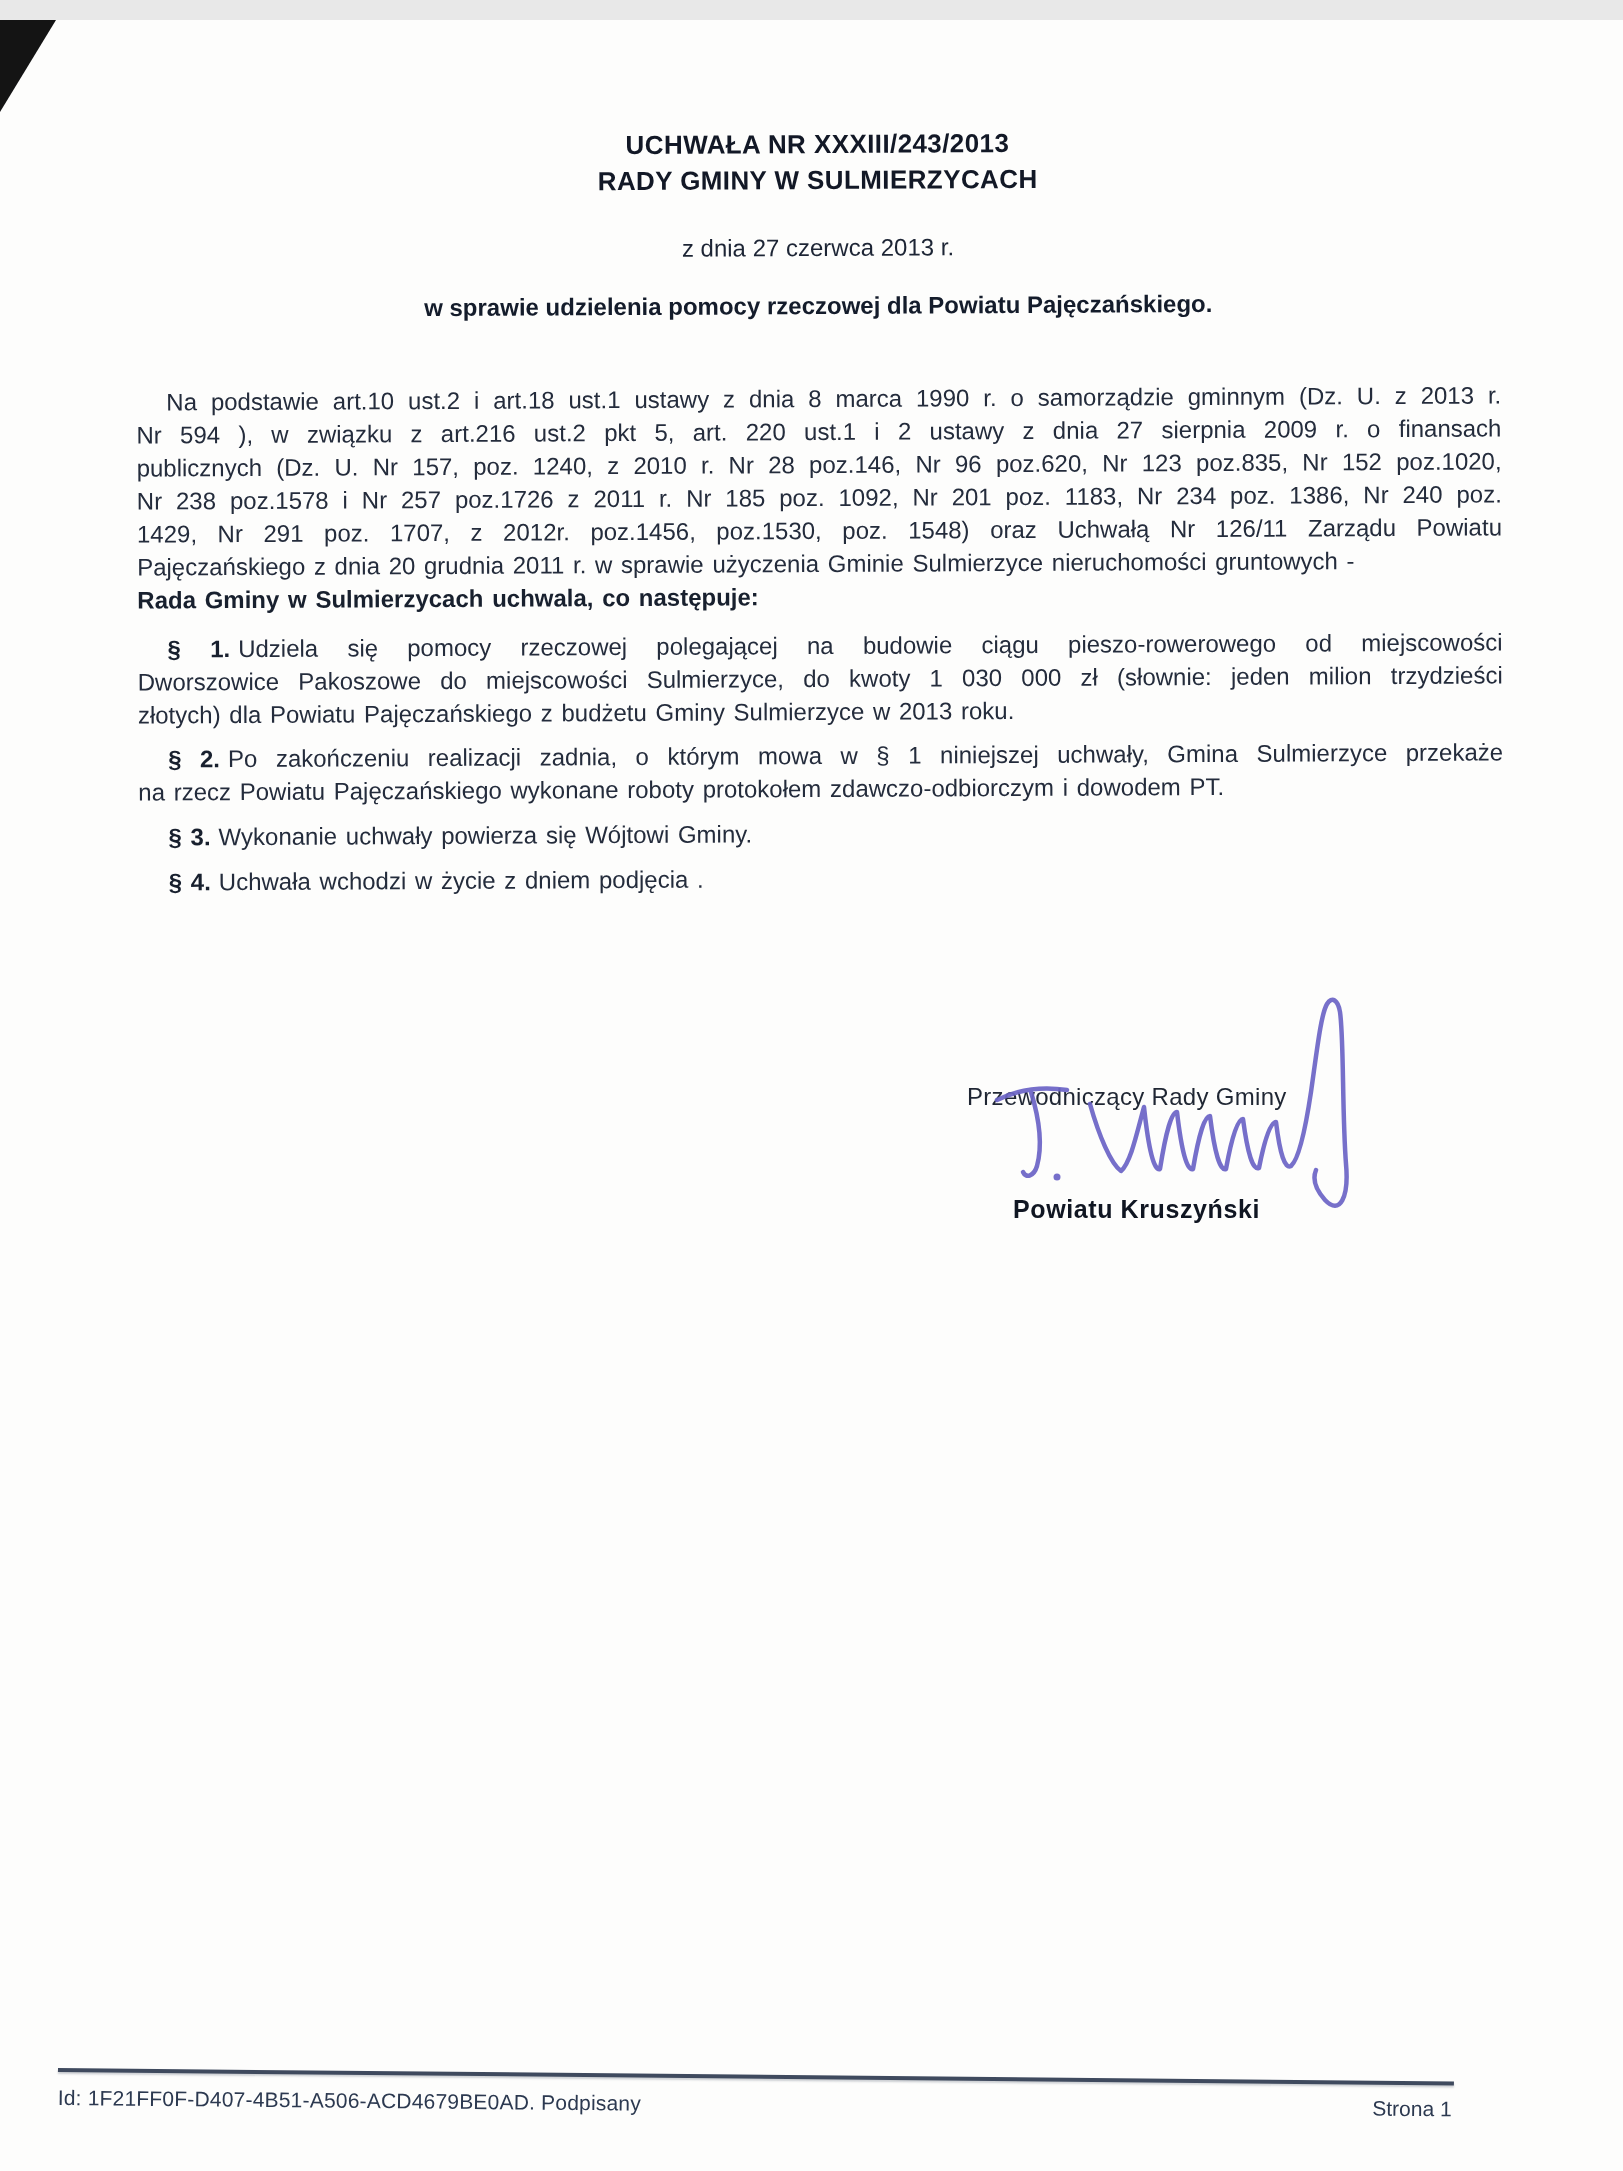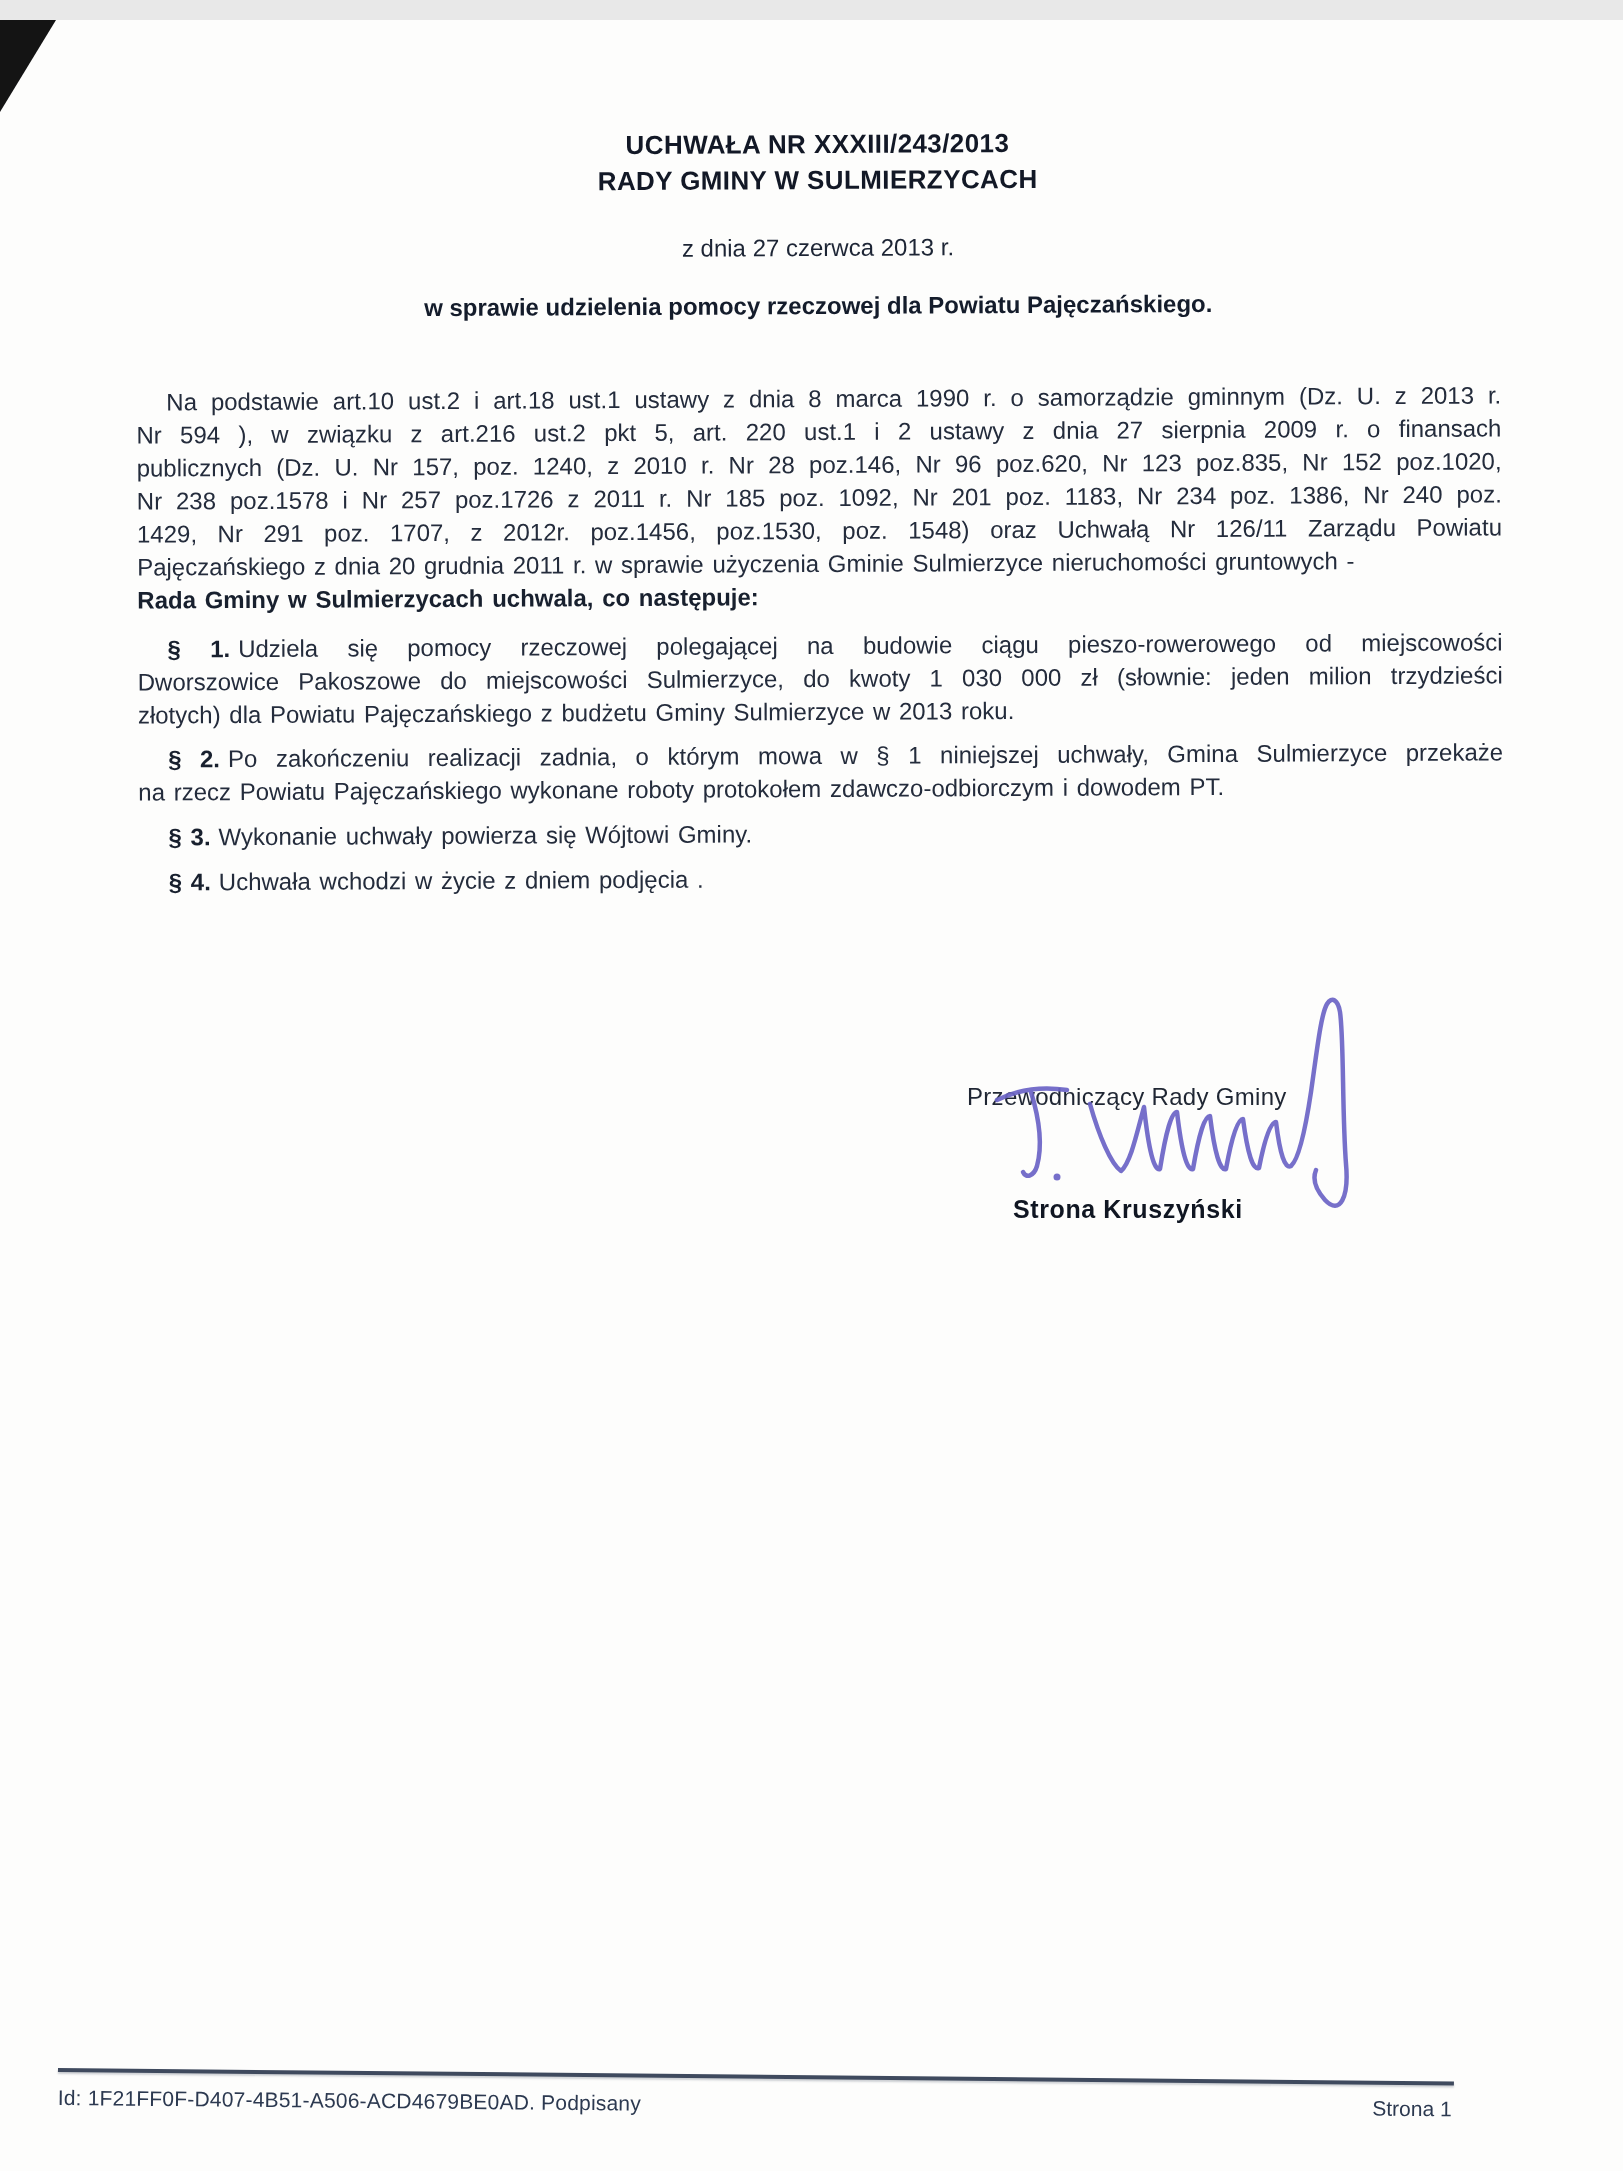--- a/index.html
+++ b/index.html
@@ -121,21 +121,21 @@
                Q 166,180 175,177 Q 184,120 192,120 Q 199,180 208,177
                Q 217,124 225,124 Q 232,180 241,177 Q 250,127 258,127
                Q 265,180 274,176 Q 283,130 291,130 Q 297,179 306,174
                C 313,168 320,140 326,100 C 332,58 336,22 342,12
                C 347,4 353,8 355,20 C 359,48 357,120 361,172
                C 364,205 355,224 340,208 C 331,198 327,188 331,178"></path>
       <circle cx="72" cy="185" r="3.5" fill="#6b64c6" stroke="none"></circle>
     </g>
   </svg>
 
-  <div class="sig-name">Strona Kruszyński</div>
+  <div class="sig-name">Powiatu Kruszyński</div>
 
   <div class="footer">
     <div class="footer-rule"></div>
     <div class="footer-id">Id: 1F21FF0F-D407-4B51-A506-ACD4679BE0AD. Podpisany</div>
     <div class="footer-page">Strona 1</div>
   </div>
 
 </div>
 
 </body></html>

